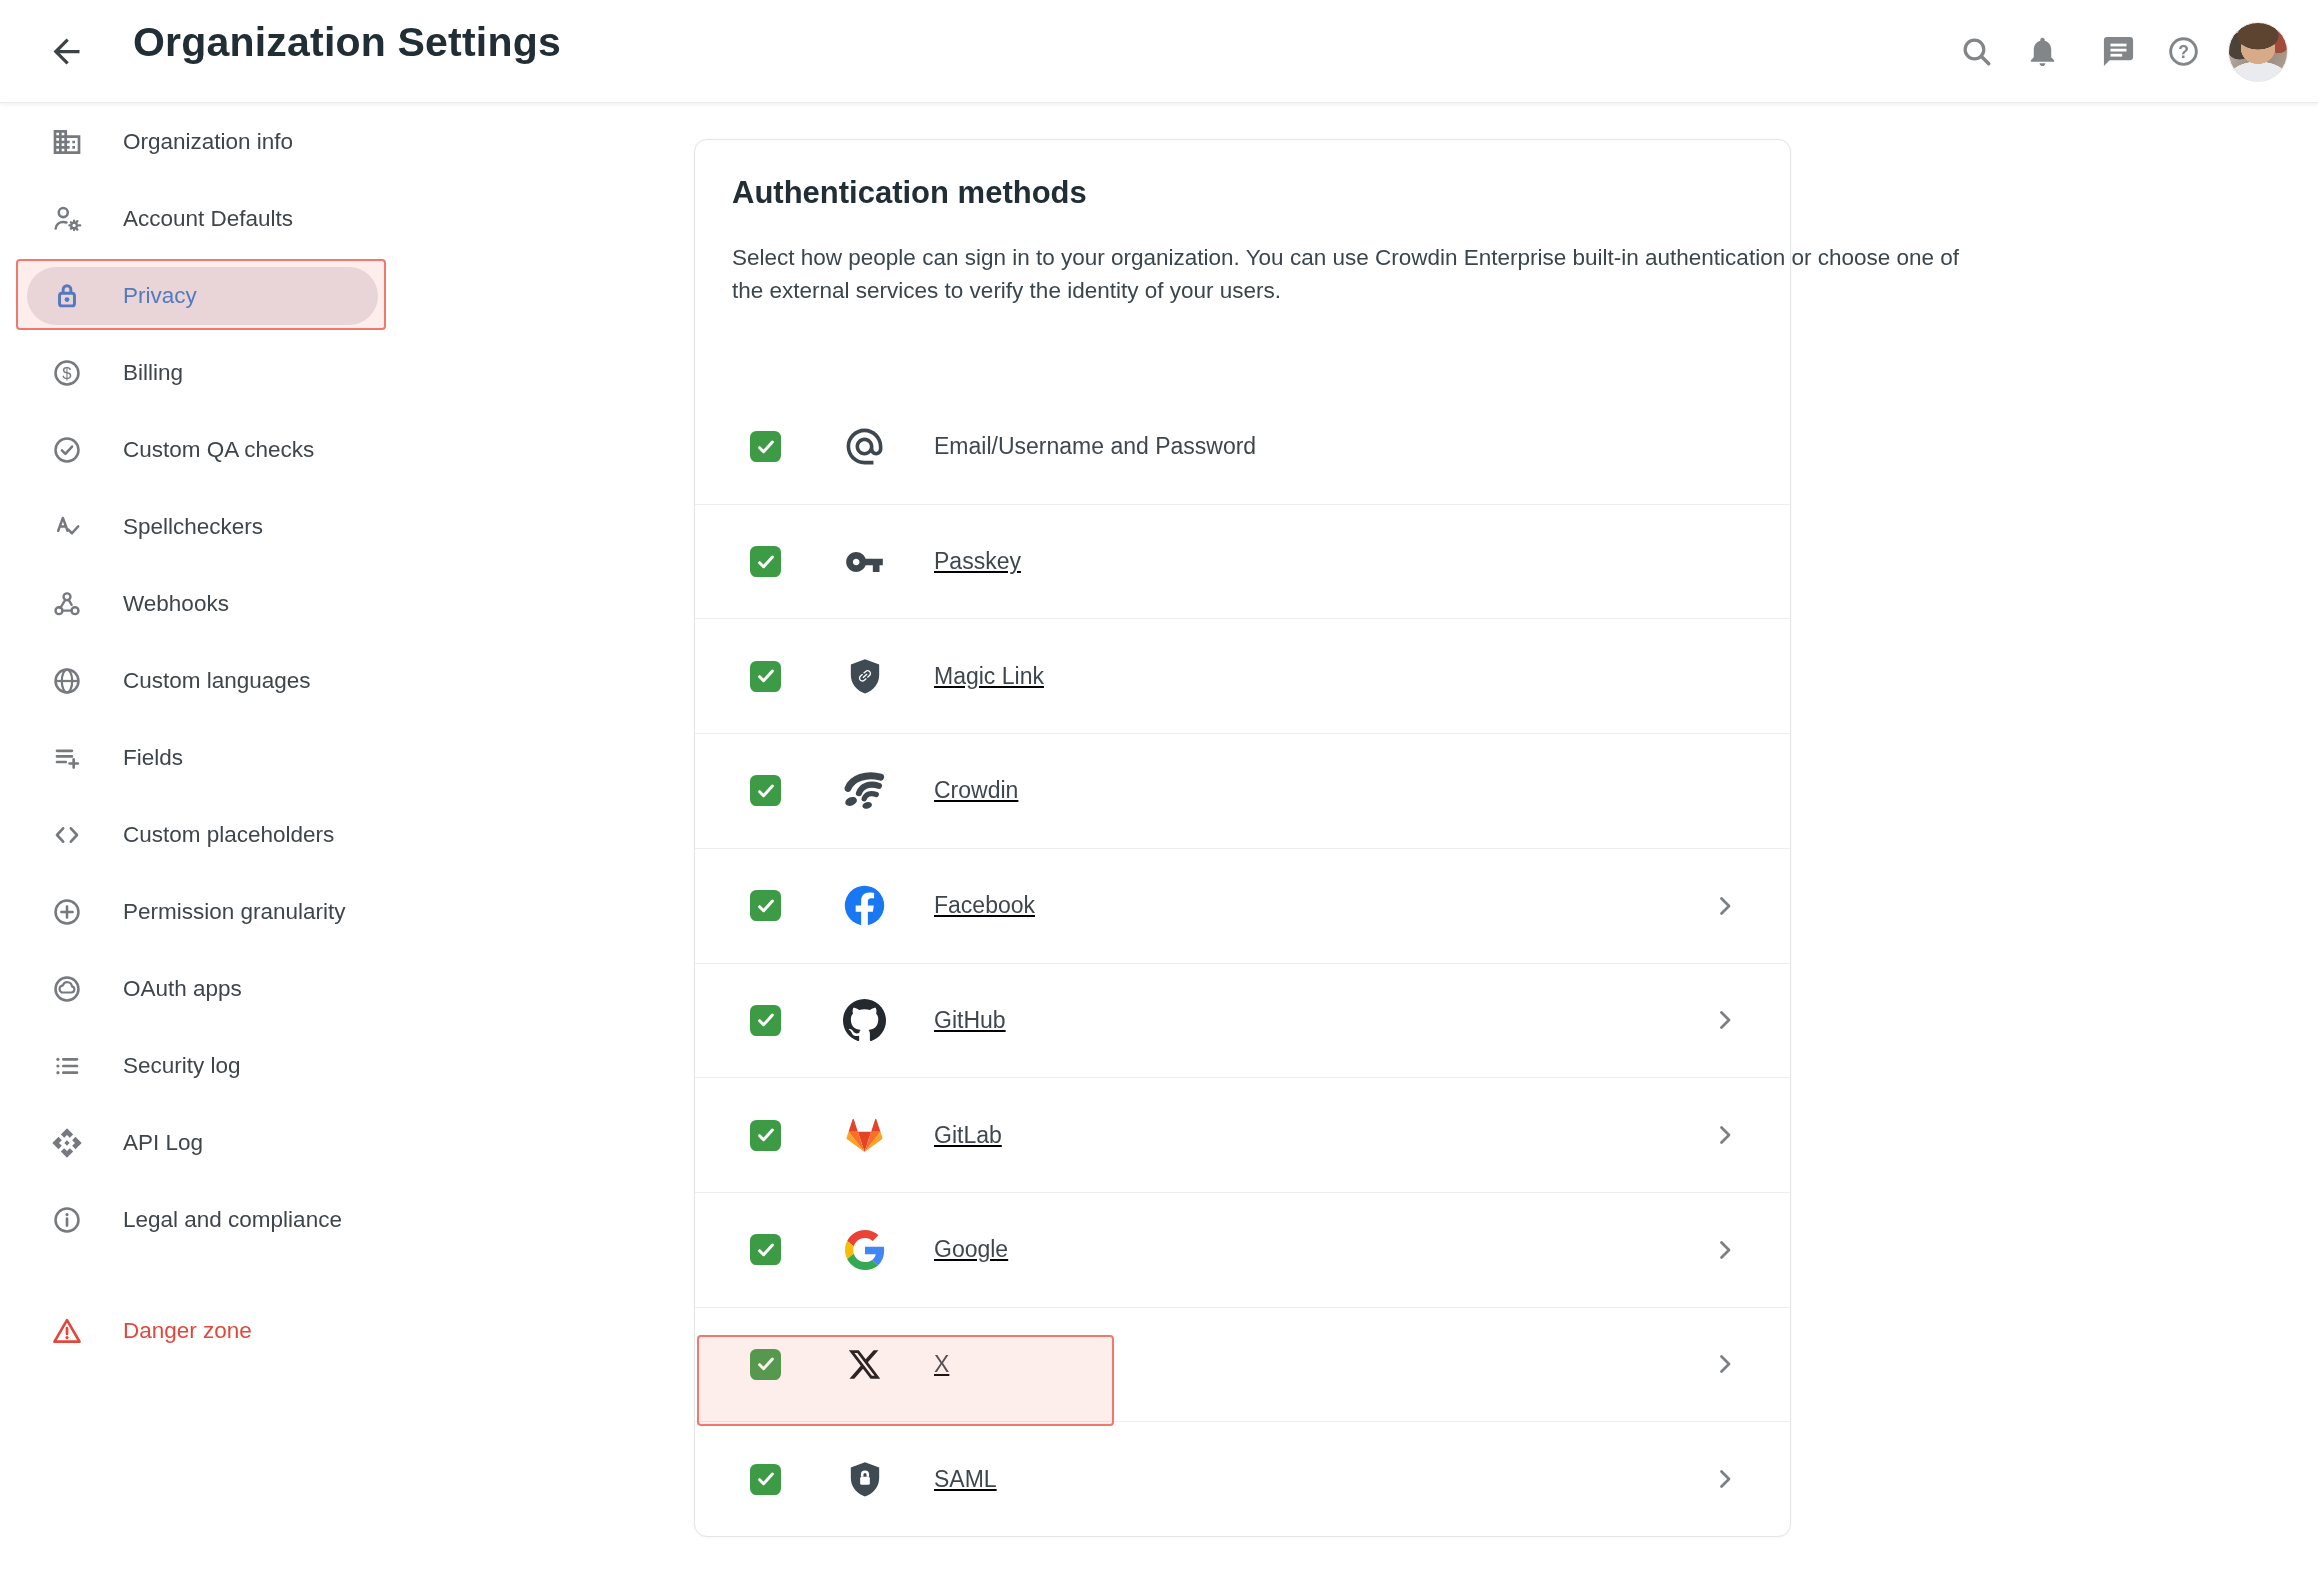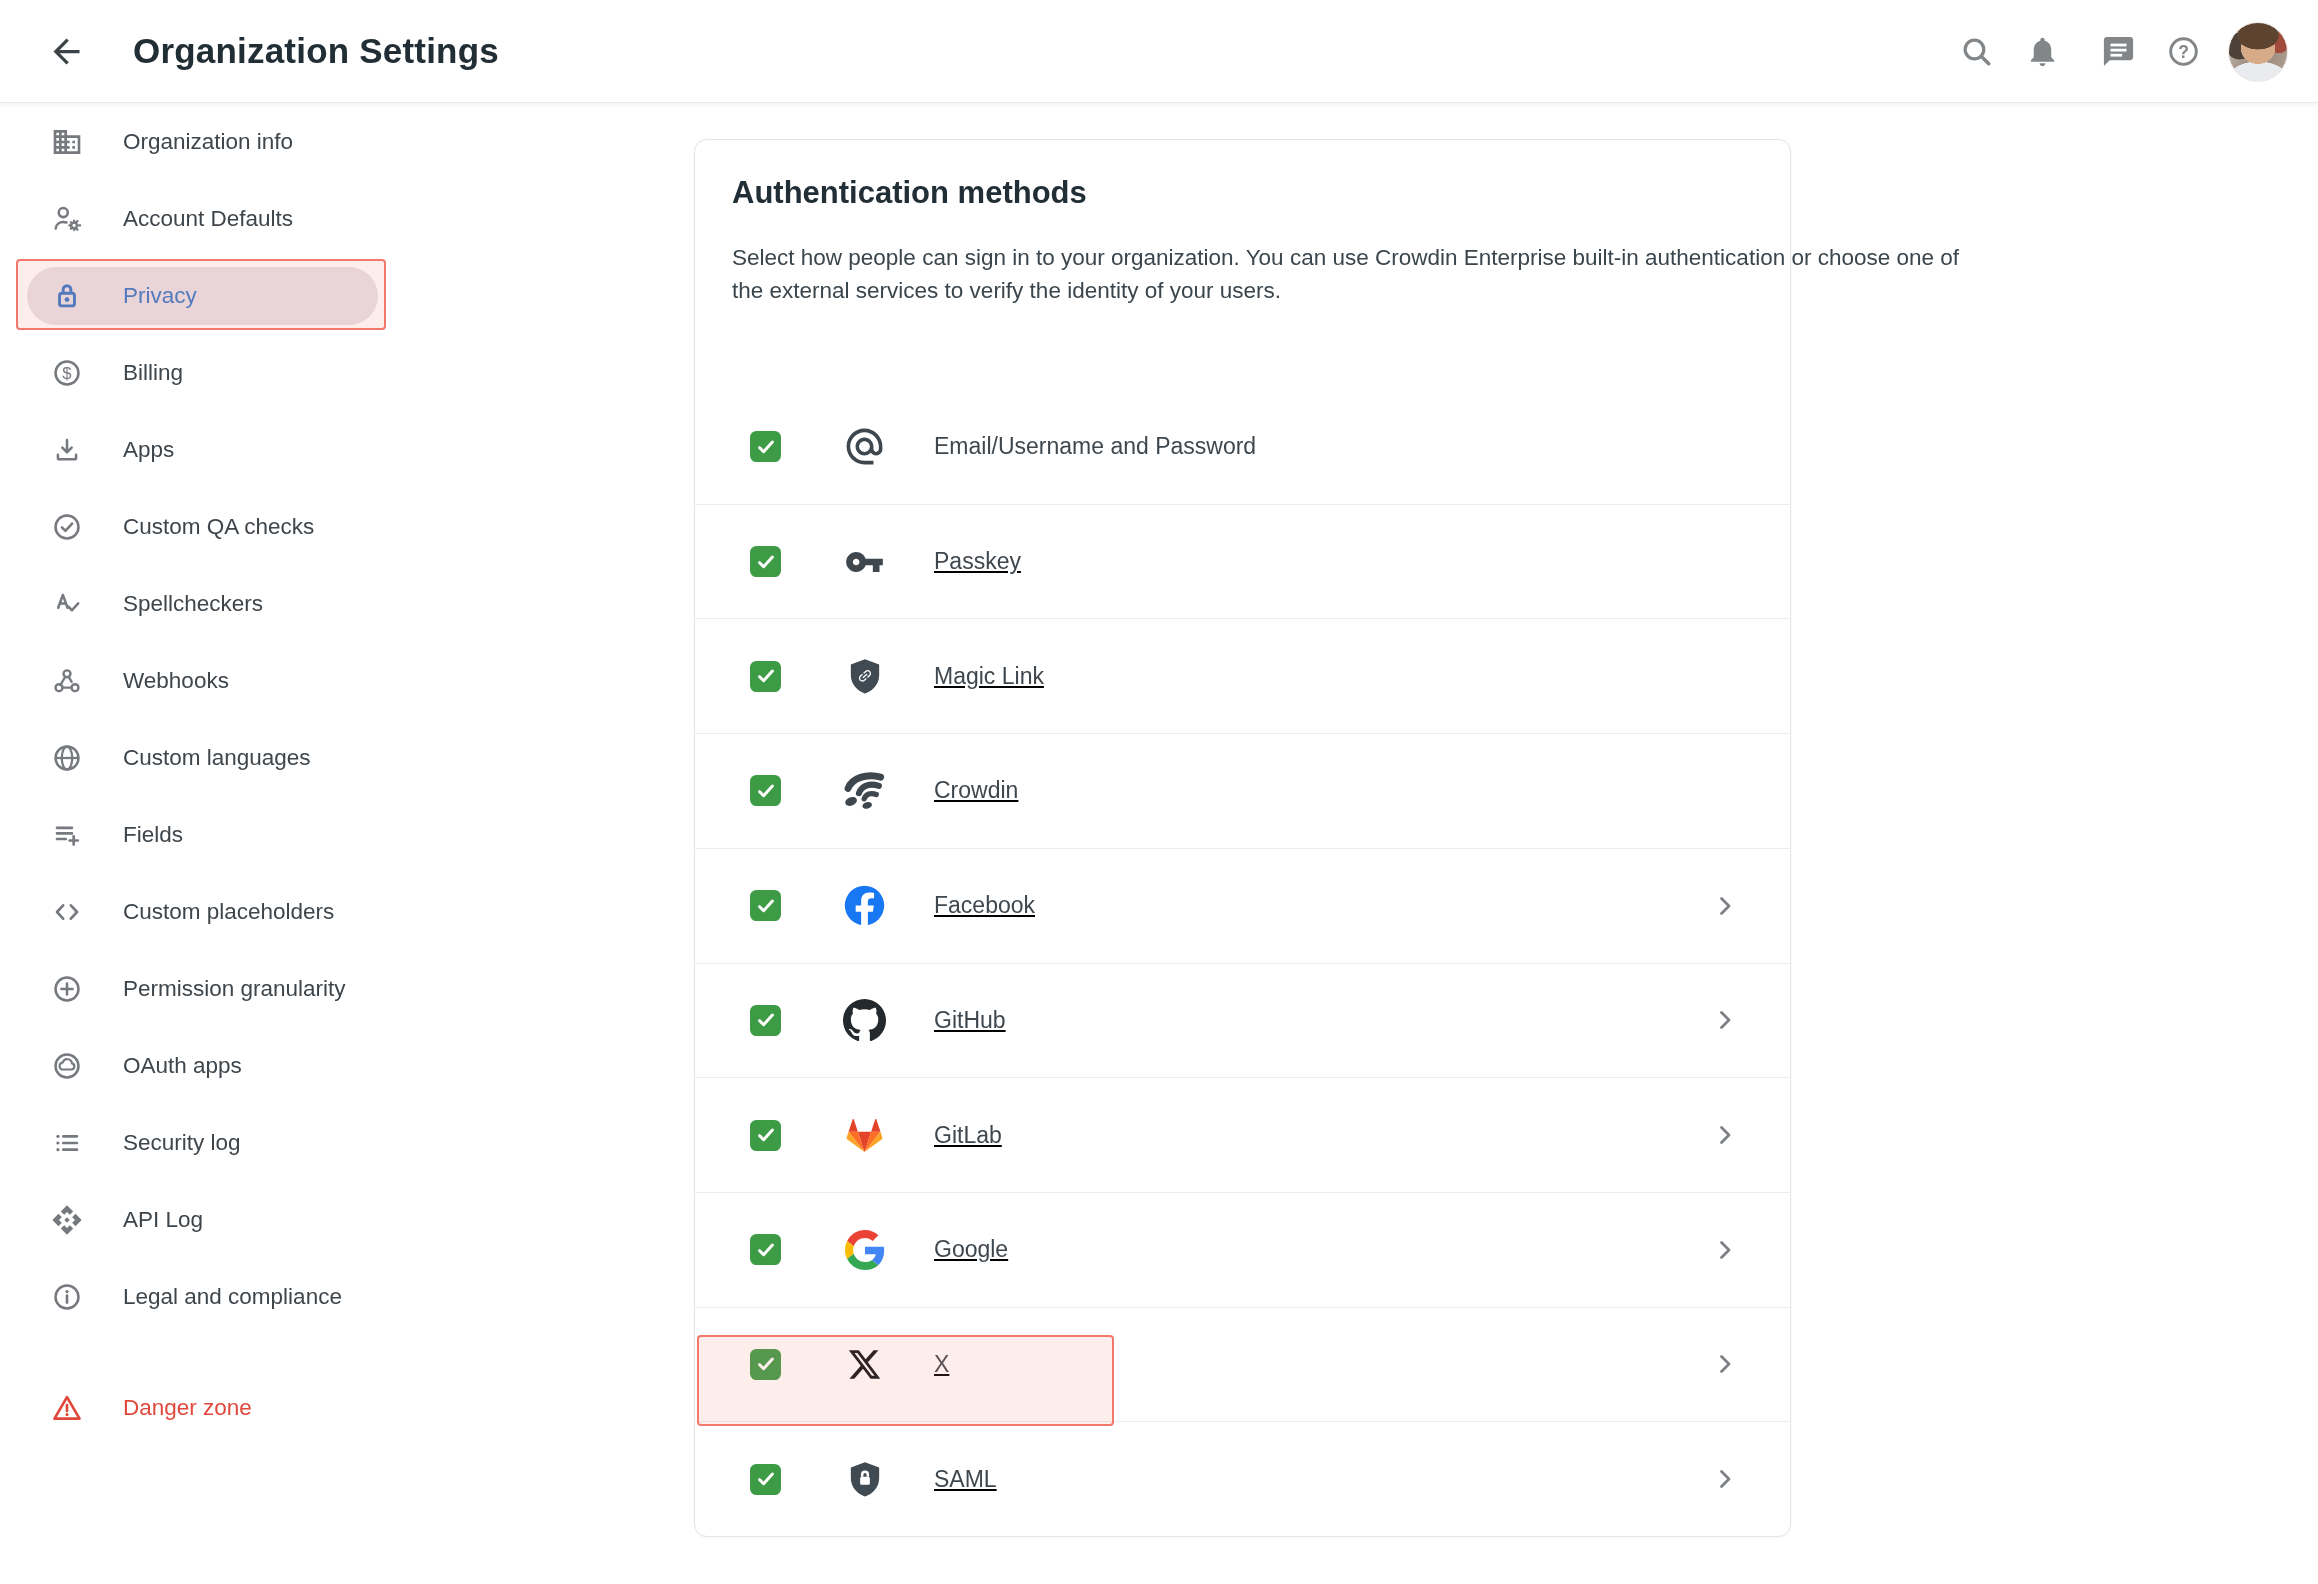--- a/index.html
+++ b/index.html
@@ -6,21 +6,21 @@
   html,body { background:#ffffff; }
   body { font-family:"Liberation Sans", sans-serif; }
   .screen { position:relative; width:2319px; height:1584px; background:#fff; overflow:hidden; }
 
   
   .app-header { position:absolute; top:0; left:0; width:2319px; height:103px; background:#fff;
     border-bottom:0.8px solid #ebebeb; box-shadow:0 2.4px 4.8px rgba(0,0,0,.07); z-index:10; }
   .back-btn { position:absolute; left:47px; top:32px; width:39px; height:39px; border:none; background:none;
     color:#3c4347; cursor:pointer; }
   .back-btn svg { width:39px; height:39px; }
-  .page-title { position:absolute; left:133px; top:31px; font-size:35px; font-weight:700; color:#222e36; letter-spacing:0.2px; }
+  .page-title { position:absolute; left:133px; top:19px; font-size:41px; font-weight:700; color:#222e36; letter-spacing:0.2px; }
   .hdr-ic { position:absolute; top:34px; width:35px; height:35px; border:none; background:none; color:#828689; cursor:pointer; }
   .hdr-ic svg { width:35px; height:35px; }
   .hdr-search { left:1959px; } .hdr-bell { left:2025px; } .hdr-chat { left:2101px; } .hdr-help { left:2166px; }
   .avatar { position:absolute; left:2228px; top:22px; width:60px; height:60px; border-radius:50%;
     border:1.6px solid #f0e9e6; overflow:hidden;
     background:
       radial-gradient(ellipse 36% 24% at 50% 22%, #5d4430 97%, transparent 100%),
       radial-gradient(ellipse 30% 27% at 50% 44%, #d7ab88 97%, transparent 100%),
       radial-gradient(ellipse 52% 30% at 50% 96%, #e9ebee 97%, transparent 100%),
       radial-gradient(circle at 18% 40%, #4d423a 0 22%, transparent 23%),
@@ -304,29 +304,20 @@
             <svg viewBox="0 0 40 40" width="32" height="32">
               <use href="#sym-dollar"></use>
             </svg>
           </span>
     <span class="s-label">Billing</span>
   </div>
         <div class="side-item">
 
     <span class="s-icon">
             <svg viewBox="0 0 40 40" width="32" height="32">
-              <use href="#sym-download"></use>
-            </svg>
-          </span>
-    <span class="s-label">Apps</span>
-  </div>
-        <div class="side-item">
-
-    <span class="s-icon">
-            <svg viewBox="0 0 40 40" width="32" height="32">
               <use href="#sym-check-circle"></use>
             </svg>
           </span>
     <span class="s-label">Custom QA checks</span>
   </div>
         <div class="side-item">
 
     <span class="s-icon">
             <svg viewBox="0 0 40 40" width="32" height="32">
               <use href="#sym-spellcheck"></use>

